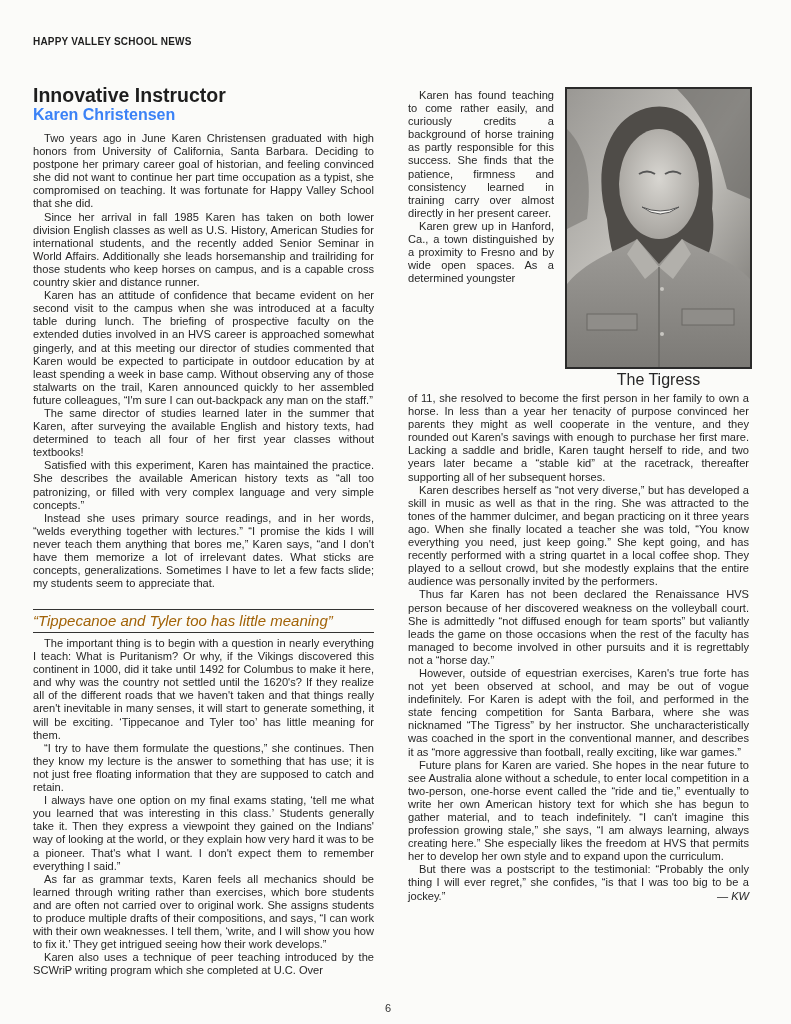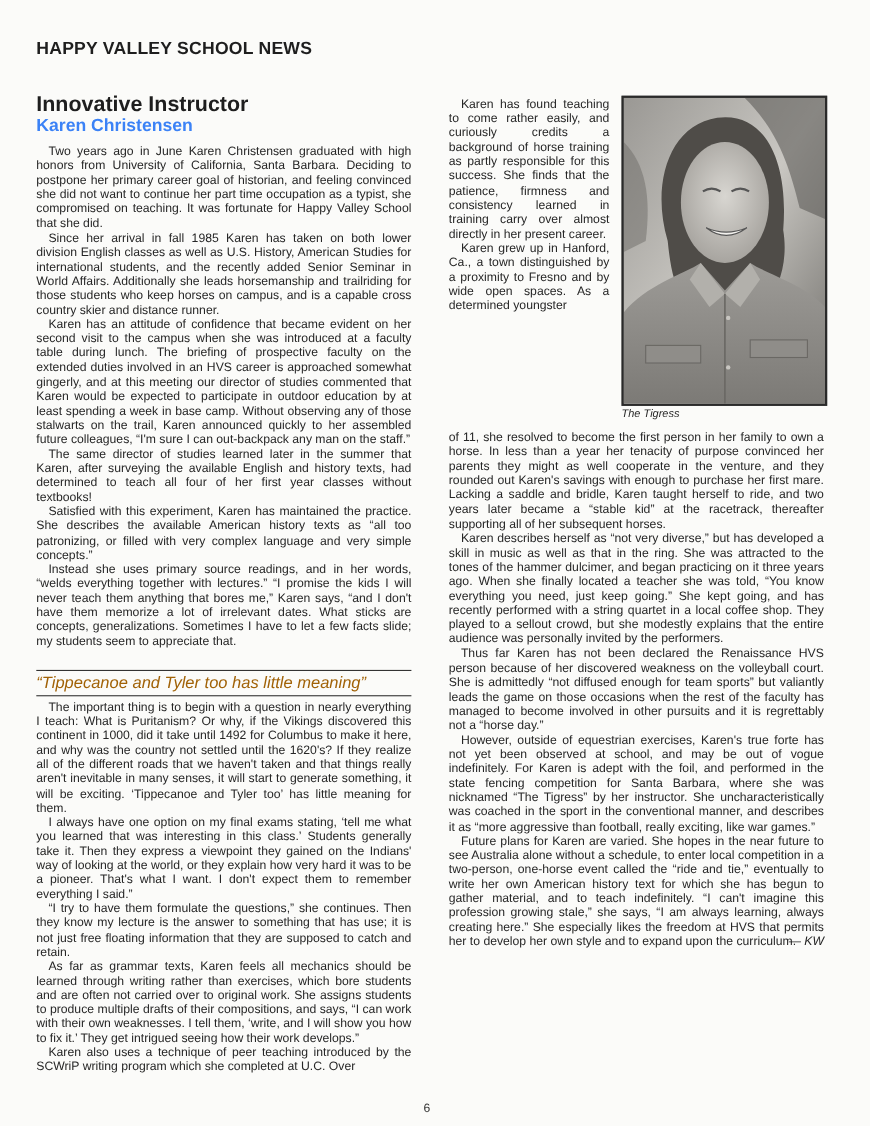--- a/index.html
+++ b/index.html
@@ -2,21 +2,21 @@
 <html><head>
 <meta charset="utf-8">
 <style>
   html, body { margin: 0; padding: 0; }
   body {
     width: 791px; height: 1024px; background: #fbfbf9; position: relative; overflow: hidden;
     font-family: "Liberation Sans", sans-serif; color: #222;
   }
   .masthead {
     position: absolute; left: 33px; top: 36px;
-    font-size: 16px; font-weight: bold; letter-spacing: 0.2px; color: #1e1e1e;
+    font-size: 10px; font-weight: bold; letter-spacing: 0.2px; color: #1e1e1e;
   }
   .title {
     position: absolute; left: 33px; top: 84px;
     font-size: 19.5px; font-weight: bold; color: #1e1e1e; margin: 0;
   }
   .subtitle {
     position: absolute; left: 33px; top: 106px;
     font-size: 16px; font-weight: bold; color: #3b82f6; margin: 0;
   }
   .col {
@@ -31,22 +31,22 @@
     font-style: italic; font-size: 15px; color: #a16207; white-space: nowrap;
   }
   .col-left-b { left: 33px; top: 637px; width: 341px; }
   .col-right-a { left: 408px; top: 82px; width: 146px; }
   .col-right-a p.gap { margin-top: 7px; }
   .photo-frame {
     position: absolute; left: 565px; top: 87px; width: 183px; height: 278px;
     border: 2px solid #2a2a2a; background: #8d8d8a; overflow: hidden;
   }
   .caption {
-    position: absolute; left: 565px; top: 371px; width: 187px; text-align: left;
-    font-size: 10px; color: #262626; font-style: italic;
+    position: absolute; left: 565px; top: 371px; width: 187px; text-align: center;
+    font-size: 16px; color: #262626;
   }
   .col-right-b { left: 408px; top: 392px; width: 341px; }
   .signoff { display: block; text-align: right; font-style: italic; margin-top: -13px; }
   .page-number {
     position: absolute; left: 385px; top: 1002px; font-size: 11px; color: #333;
   }
 </style>
 </head>
 <body>
 
@@ -60,22 +60,22 @@
   <p>Karen has an attitude of confidence that became evident on her second visit to the campus when she was introduced at a faculty table during lunch. The briefing of prospective faculty on the extended duties involved in an HVS career is approached somewhat gingerly, and at this meeting our director of studies commented that Karen would be expected to participate in outdoor education by at least spending a week in base camp. Without observing any of those stalwarts on the trail, Karen announced quickly to her assembled future colleagues, “I'm sure I can out-backpack any man on the staff.”</p>
   <p>The same director of studies learned later in the summer that Karen, after surveying the available English and history texts, had determined to teach all four of her first year classes without textbooks!</p>
   <p>Satisfied with this experiment, Karen has maintained the practice. She describes the available American history texts as “all too patronizing, or filled with very complex language and very simple concepts.”</p>
   <p>Instead she uses primary source readings, and in her words, “welds everything together with lectures.” “I promise the kids I will never teach them anything that bores me,” Karen says, “and I don't have them memorize a lot of irrelevant dates. What sticks are concepts, generalizations. Sometimes I have to let a few facts slide; my students seem to appreciate that.</p>
 </div>
 
 <div class="pull-quote">“Tippecanoe and Tyler too has little meaning”</div>
 
 <div class="col col-left-b">
   <p>The important thing is to begin with a question in nearly everything I teach: What is Puritanism? Or why, if the Vikings discovered this continent in 1000, did it take until 1492 for Columbus to make it here, and why was the country not settled until the 1620's? If they realize all of the different roads that we haven't taken and that things really aren't inevitable in many senses, it will start to generate something, it will be exciting. ‘Tippecanoe and Tyler too’ has little meaning for them.</p>
+  <p>“I try to have them formulate the questions,” she continues. Then they know my lecture is the answer to something that has use; it is not just free floating information that they are supposed to catch and retain.</p>
   <p>I always have one option on my final exams stating, ‘tell me what you learned that was interesting in this class.’ Students generally take it. Then they express a viewpoint they gained on the Indians' way of looking at the world, or they explain how very hard it was to be a pioneer. That's what I want. I don't expect them to remember everything I said.”</p>
-  <p>“I try to have them formulate the questions,” she continues. Then they know my lecture is the answer to something that has use; it is not just free floating information that they are supposed to catch and retain.</p>
   <p>As far as grammar texts, Karen feels all mechanics should be learned through writing rather than exercises, which bore students and are often not carried over to original work. She assigns students to produce multiple drafts of their compositions, and says, “I can work with their own weaknesses. I tell them, ‘write, and I will show you how to fix it.’ They get intrigued seeing how their work develops.”</p>
   <p>Karen also uses a technique of peer teaching introduced by the SCWriP writing program which she completed at U.C. Over</p>
 </div>
 
 <div class="col col-right-a">
   <p class="gap">Karen has found teaching to come rather easily, and curiously credits a background of horse training as partly responsible for this success. She finds that the patience, firmness and consistency learned in training carry over almost directly in her present career.</p>
   <p>Karen grew up in Hanford, Ca., a town distinguished by a proximity to Fresno and by wide open spaces. As a determined youngster</p>
 </div>
 
 <div class="photo-frame">
@@ -114,16 +114,17 @@
   </svg>
 </div>
 <div class="caption">The Tigress</div>
 
 <div class="col col-right-b">
   <p style="text-indent:0">of 11, she resolved to become the first person in her family to own a horse. In less than a year her tenacity of purpose convinced her parents they might as well cooperate in the venture, and they rounded out Karen's savings with enough to purchase her first mare. Lacking a saddle and bridle, Karen taught herself to ride, and two years later became a “stable kid” at the racetrack, thereafter supporting all of her subsequent horses.</p>
   <p>Karen describes herself as “not very diverse,” but has developed a skill in music as well as that in the ring. She was attracted to the tones of the hammer dulcimer, and began practicing on it three years ago. When she finally located a teacher she was told, “You know everything you need, just keep going.” She kept going, and has recently performed with a string quartet in a local coffee shop. They played to a sellout crowd, but she modestly explains that the entire audience was personally invited by the performers.</p>
   <p>Thus far Karen has not been declared the Renaissance HVS person because of her discovered weakness on the volleyball court. She is admittedly “not diffused enough for team sports” but valiantly leads the game on those occasions when the rest of the faculty has managed to become involved in other pursuits and it is regrettably not a “horse day.”</p>
   <p>However, outside of equestrian exercises, Karen's true forte has not yet been observed at school, and may be out of vogue indefinitely. For Karen is adept with the foil, and performed in the state fencing competition for Santa Barbara, where she was nicknamed “The Tigress” by her instructor. She uncharacteristically was coached in the sport in the conventional manner, and describes it as “more aggressive than football, really exciting, like war games.”</p>
   <p>Future plans for Karen are varied. She hopes in the near future to see Australia alone without a schedule, to enter local competition in a two-person, one-horse event called the “ride and tie,” eventually to write her own American history text for which she has begun to gather material, and to teach indefinitely. “I can't imagine this profession growing stale,” she says, “I am always learning, always creating here.” She especially likes the freedom at HVS that permits her to develop her own style and to expand upon the curriculum.</p>
+  <p>But there was a postscript to the testimonial: “Probably the only thing I will ever regret,” she confides, “is that I was too big to be a jockey.”</p>
   <span class="signoff">— KW</span>
 </div>
 
 <div class="page-number">6</div>
 
 </body></html>

